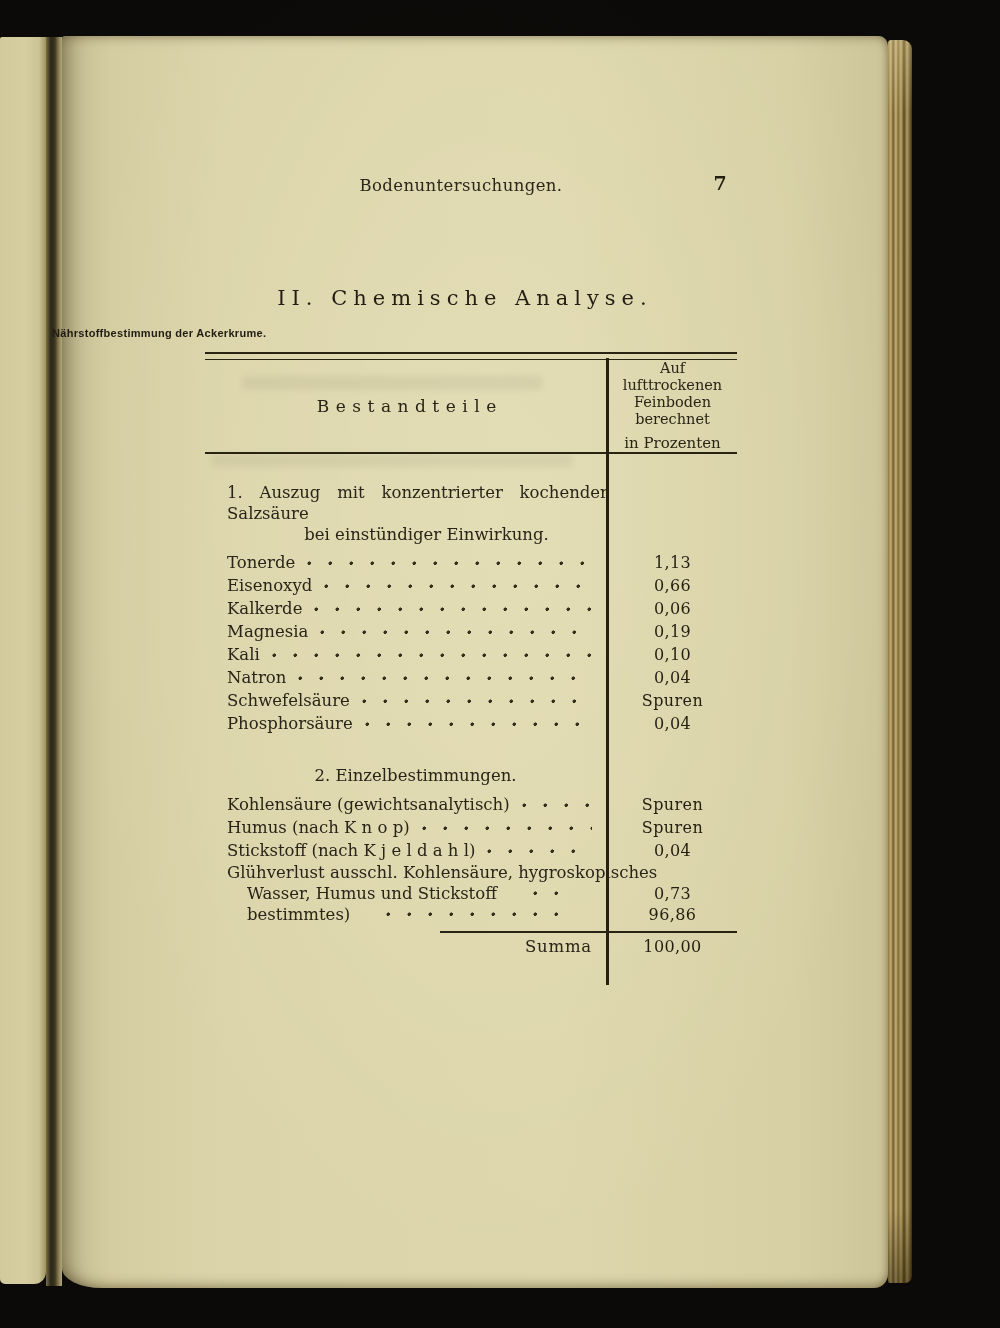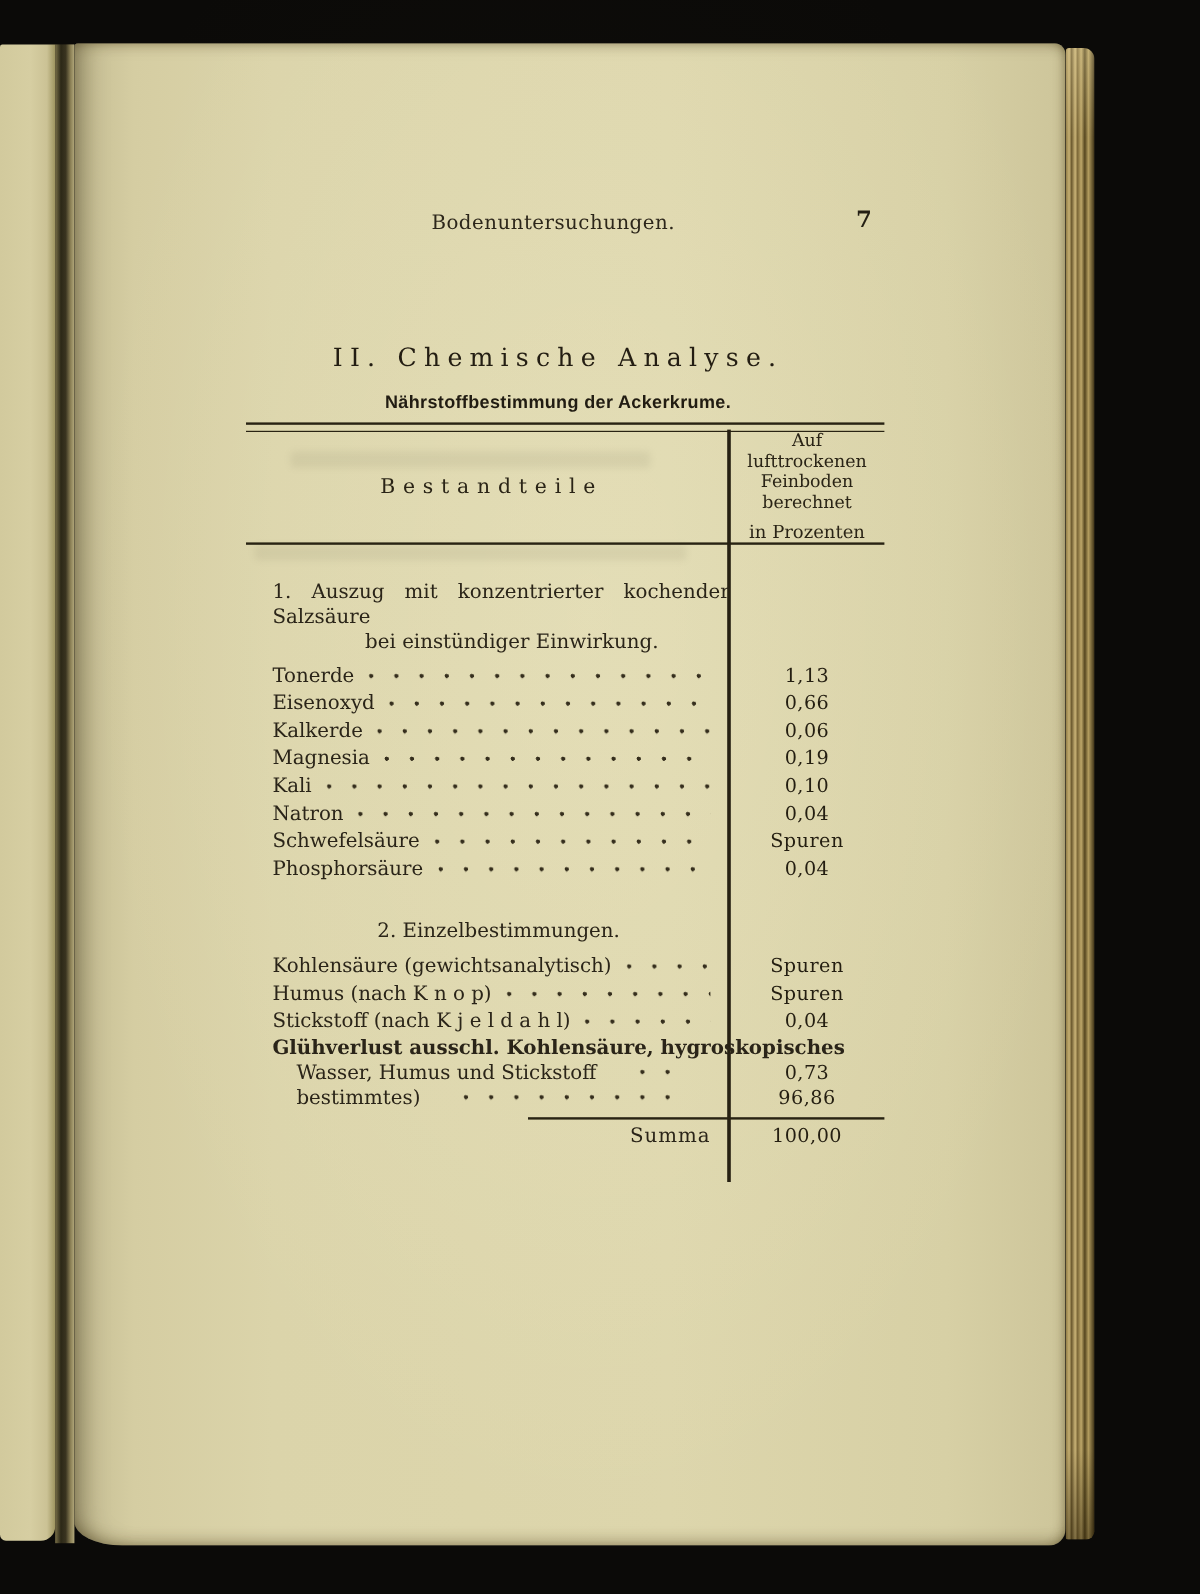--- a/index.html
+++ b/index.html
@@ -44,22 +44,22 @@
   }
   .bleed-smudge{position:absolute;background:#6d6a4e;opacity:0.10;filter:blur(3px);border-radius:3px;}
 
   
   .running-head{position:absolute;top:140px;left:-14px;width:826px;text-align:center;
     font-size:16.5px;letter-spacing:0.4px;color:#2c261a;}
   .page-number{position:absolute;top:136px;left:638px;width:40px;text-align:center;
     font-size:19px;font-weight:bold;color:#241f14;}
   .doc-title{position:absolute;top:250px;left:-10px;width:826px;text-align:center;
     font-size:21px;letter-spacing:6px;color:#231d12;}
-  .doc-subtitle{position:absolute;top:291px;left:-10px;width:826px;text-align:center;
-    font-family:"Liberation Sans", sans-serif;font-weight:bold;font-size:15px;
+  .doc-subtitle{position:absolute;top:291px;left:-10px;width:826px;
+    font-family:"Liberation Sans", sans-serif;font-weight:bold;font-size:11px;
     letter-spacing:0.3px;color:#211c12;}
 
   .doc-table{position:absolute;left:143px;top:316px;width:532px;font-size:16.5px;}
   .rule-top{height:5px;border-top:2.5px solid #292313;border-bottom:1.3px solid #292313;}
   .rule-mid{border-top:2.3px solid #292313;}
   .col-divider{position:absolute;left:401px;top:6px;width:2.6px;height:627px;background:#262012;}
 
   .thead{display:flex;align-items:center;min-height:91px;}
   .th-left{width:403px;text-align:center;font-size:17px;letter-spacing:6.5px;text-indent:6.5px;color:#2a2416;}
   .th-right{width:129px;text-align:center;color:#2a2416;}
@@ -72,21 +72,21 @@
   .sec-h2{line-height:21px;width:403px;text-align:center;text-indent:40px;}
   .sec2-h{margin-top:30px;line-height:22px;width:403px;text-align:center;text-indent:18px;}
   .rows1{margin-top:6px;}
   .row{display:flex;align-items:baseline;height:23px;line-height:23px;}
   .row .lbl{padding-left:22px;white-space:nowrap;}
   .leader{flex:1;height:6px;align-self:flex-end;margin:0 16px 7px 12px;
     background-image:radial-gradient(circle at 2.2px 2.2px,#352e1d 1.6px,rgba(0,0,0,0) 1.9px);
     background-size:21px 5px;background-repeat:repeat-x;background-position:0 0;}
   .val{width:129px;flex-shrink:0;text-align:center;font-weight:normal;font-size:16px;
     letter-spacing:0.4px;color:#241e11;}
-  .wrap-line1{line-height:21px;height:21px;padding-left:22px;white-space:nowrap;font-weight:bold;}
+  .wrap-line1{line-height:21px;height:21px;padding-left:22px;white-space:nowrap;}
   .row.cont{height:21px;line-height:21px;gap:24px;}
   .row.cont .lbl{padding-left:42px;}
   .summa-rule{margin:6px 0 0 235px;width:297px;border-top:2.3px solid #292313;}
   .summa-row{display:flex;align-items:center;height:27px;}
   .summa-row .s-lbl{width:403px;text-align:right;padding-right:16px;box-sizing:border-box;
     letter-spacing:0.8px;}
 </style>
 </head>
 <body>
 

